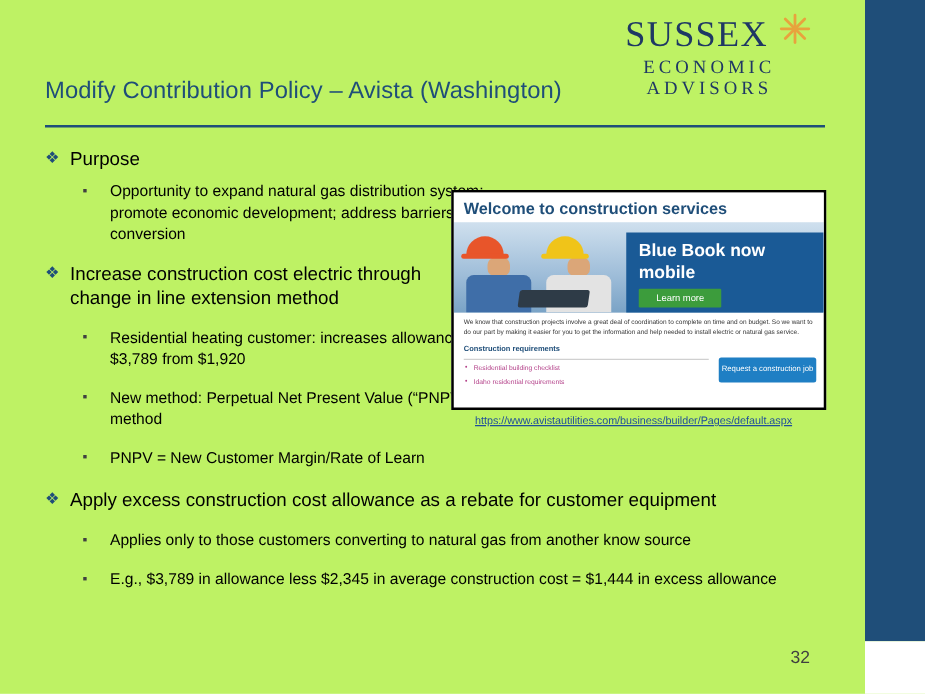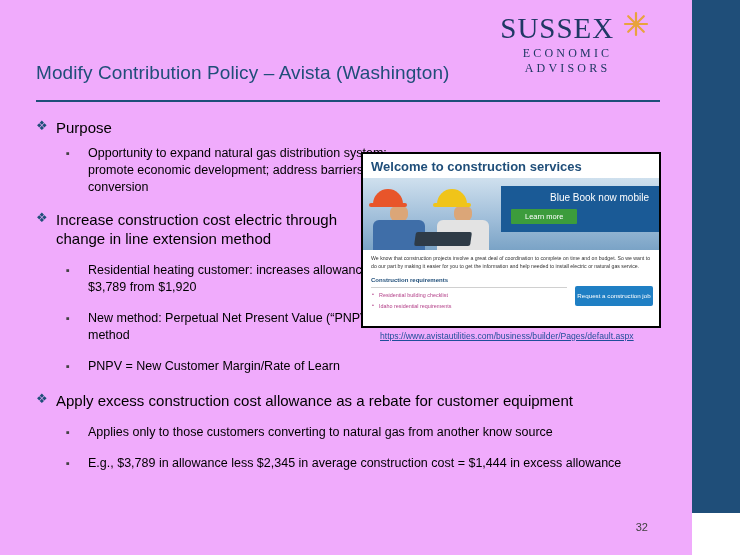--- a/index.html
+++ b/index.html
@@ -11,21 +11,21 @@
     height: 555px;
     background: #ffffff;
     font-family: "Liberation Sans", sans-serif;
     overflow: hidden;
     position: relative;
   }
   .slide {
     position: relative;
     width: 740px;
     height: 555px;
-    background: #f0abfc;
+    background: #bef264;
   }
   
   .right-bar {
     position: absolute;
     right: 0;
     top: 0;
     width: 48px;
     height: 513px;
     background: #1f4e79;
   }
@@ -56,21 +56,21 @@
   }
   .logo-star {
     display: inline-block;
     vertical-align: middle;
     margin-left: 4px;
     position: relative;
     top: -3px;
   }
   .logo-sub {
     font-family: "Liberation Serif", serif;
-    font-size: 12px;
+    font-size: 15px;
     letter-spacing: 3.2px;
     color: #1f3864;
     margin-top: 1px;
     padding-right: 14px;
   }
   
   .title {
     position: absolute;
     top: 62px;
     left: 36px;
@@ -207,24 +207,23 @@
   .blue-card {
     position: absolute;
     right: 0;
     top: 8px;
     width: 140px;
     background: #1a5a96;
     padding: 6px 8px 8px 10px;
   }
   .blue-card-title {
     color: #ffffff;
-    font-size: 10px;
-    font-weight: normal;
+    font-size: 14px;
+    font-weight: bold;
     line-height: 1.2;
-    margin-left: 39px;
   }
   .learn-more {
     display: inline-block;
     margin-top: 5px;
     background: #3c9c3c;
     color: #ffffff;
     font-size: 7.5px;
     padding: 3px 14px;
     border-radius: 1px;
   }
@@ -277,21 +276,21 @@
     left: 380px;
     top: 331px;
     font-size: 8.6px;
     color: #1f4e9a;
     text-decoration: underline;
   }
   .page-num {
     position: absolute;
     right: 92px;
     bottom: 22px;
-    font-size: 11px;
+    font-size: 14px;
     color: #404040;
   }
 </style>
 </head>
 <body>
 
 <div class="slide">
 
   <div class="right-bar"></div>
   <div class="right-bar-lower"></div>

